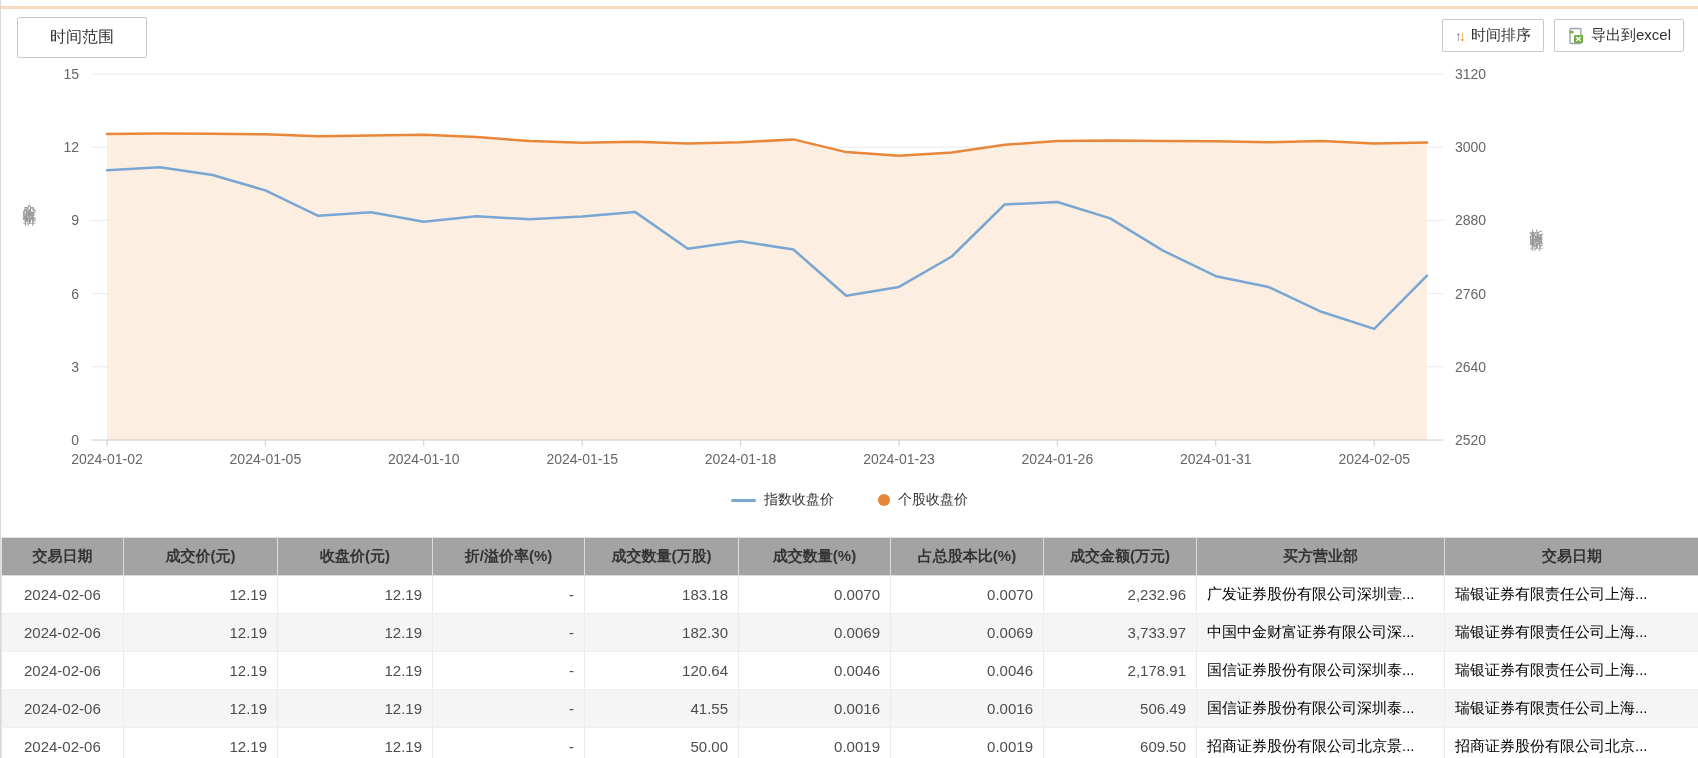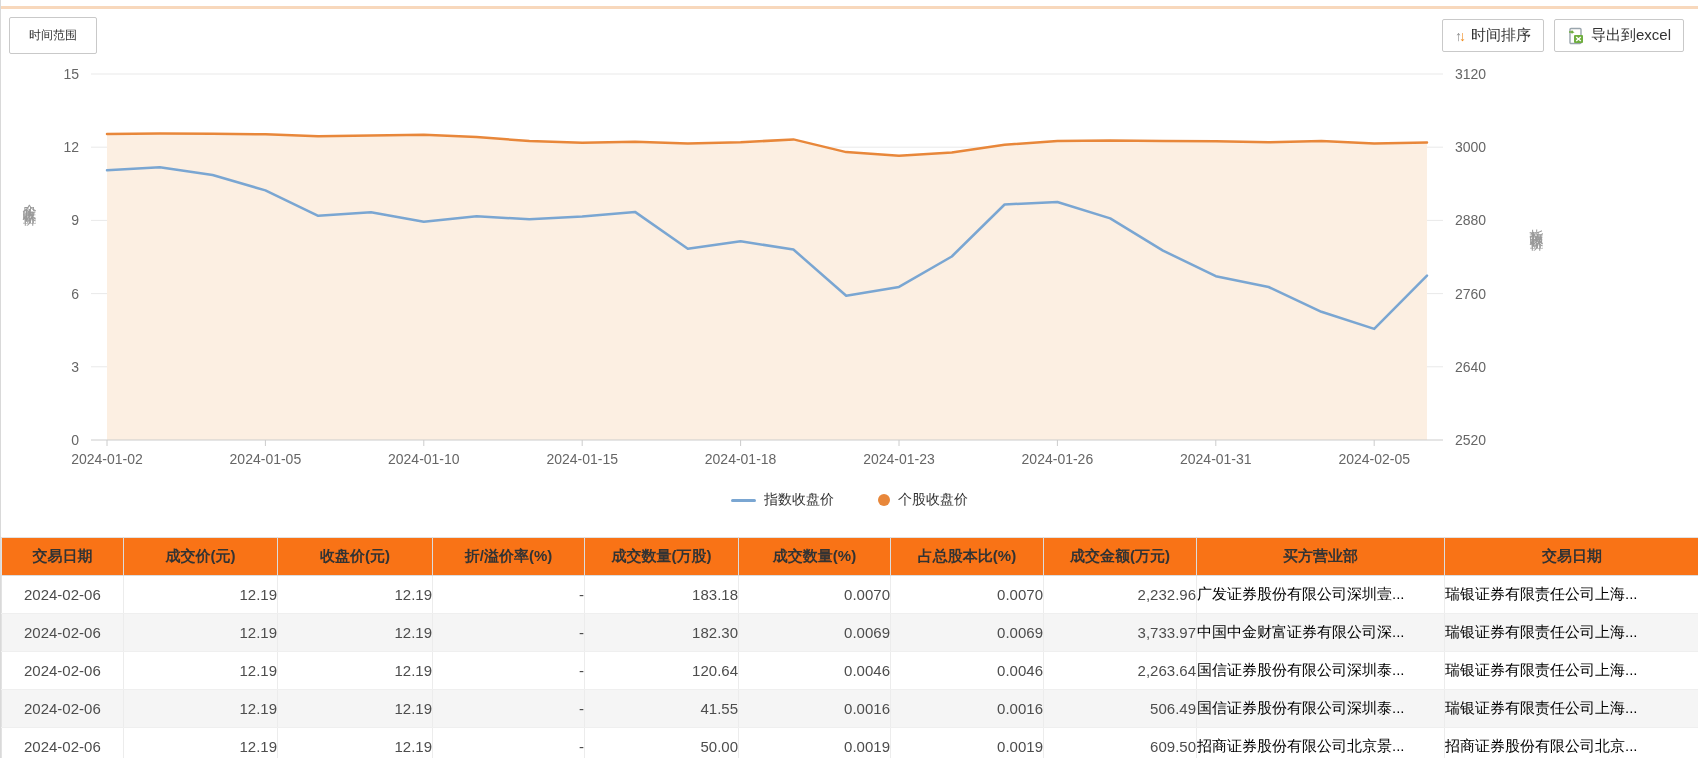--- a/index.html
+++ b/index.html
@@ -9,21 +9,21 @@
     font-family:"Liberation Sans","DejaVu Sans",sans-serif;
     border-left:1px solid #d9d9d9;box-sizing:border-box;
   }
   .top-rule{height:3px;background:#f8d8bc;margin-top:6px;}
   .toolbar{position:relative;height:46px;}
   .btn{
     display:inline-flex;align-items:center;gap:6px;background:#fff;
     border:1px solid #c9c9c9;border-radius:2px;color:#333;cursor:pointer;
     font-family:inherit;
   }
-  #btn-time-range{position:absolute;left:8px;top:8px;padding:9px 19px;font-size:12px;}
+  #btn-time-range{position:absolute;left:16px;top:8px;padding:9px 32px;font-size:16px;}
   .toolbar-right{position:absolute;right:14px;top:10px;display:flex;gap:10px;}
   .toolbar-right .btn{padding:6px 12px;font-size:15px;}
   .sort-icon{display:inline-flex;align-items:center;font-size:14px;letter-spacing:-3px;margin-right:2px;}
   .sort-icon .up{color:#8a8a8a;font-weight:bold;}
   .sort-icon .down{color:#f08c1f;font-weight:bold;}
   .chart-wrap{position:relative;}
   .axis-name{
     position:absolute;color:#999;font-size:14px;
     writing-mode:vertical-rl;letter-spacing:2px;user-select:none;
   }
@@ -35,27 +35,27 @@
   }
   .legend-item{display:flex;align-items:center;gap:8px;cursor:pointer;}
   .legend-line{width:25px;height:3px;border-radius:2px;background:#7aa6d2;}
   .legend-dot{width:12px;height:12px;border-radius:50%;background:#e8873a;}
   .table-wrap{margin-top:24px;}
   table{
     border-collapse:collapse;table-layout:fixed;width:1698px;
     font-size:15px;color:#4d4d4d;border:1px solid #e2e2e2;
   }
   th{
-    background:#f97316;font-weight:bold;color:#333;height:37px;
+    background:#a3a3a3;font-weight:bold;color:#333;height:37px;
     border-right:1px solid #dcdcdc;border-bottom:1px solid #dcdcdc;
     text-align:center;padding:0 6px;white-space:nowrap;overflow:hidden;
   }
   td{
     height:37px;border-right:1px solid #ececec;border-bottom:1px solid #efefef;
-    padding:0 0;white-space:nowrap;overflow:hidden;background:#fff;
+    padding:0 10px;white-space:nowrap;overflow:hidden;background:#fff;
   }
   tr.even td{background:#f5f5f5;}
   td.num{text-align:right;}
   td.date{text-align:left;padding-left:22px;}
   td.text{text-align:left;color:#000000;}
   svg text{font-family:"Liberation Sans","DejaVu Sans",sans-serif;}
 </style>
 </head>
 <body>
 
@@ -199,21 +199,21 @@
           <td class="text">瑞银证券有限责任公司上海...</td>
         </tr>
         <tr class="odd">
           <td class="date">2024-02-06</td>
           <td class="num">12.19</td>
           <td class="num">12.19</td>
           <td class="num">-</td>
           <td class="num">120.64</td>
           <td class="num">0.0046</td>
           <td class="num">0.0046</td>
-          <td class="num">2,263.64</td>
+          <td class="num">2,178.91</td>
           <td class="text">国信证券股份有限公司深圳泰...</td>
           <td class="text">瑞银证券有限责任公司上海...</td>
         </tr>
         <tr class="even">
           <td class="date">2024-02-06</td>
           <td class="num">12.19</td>
           <td class="num">12.19</td>
           <td class="num">-</td>
           <td class="num">41.55</td>
           <td class="num">0.0016</td>

